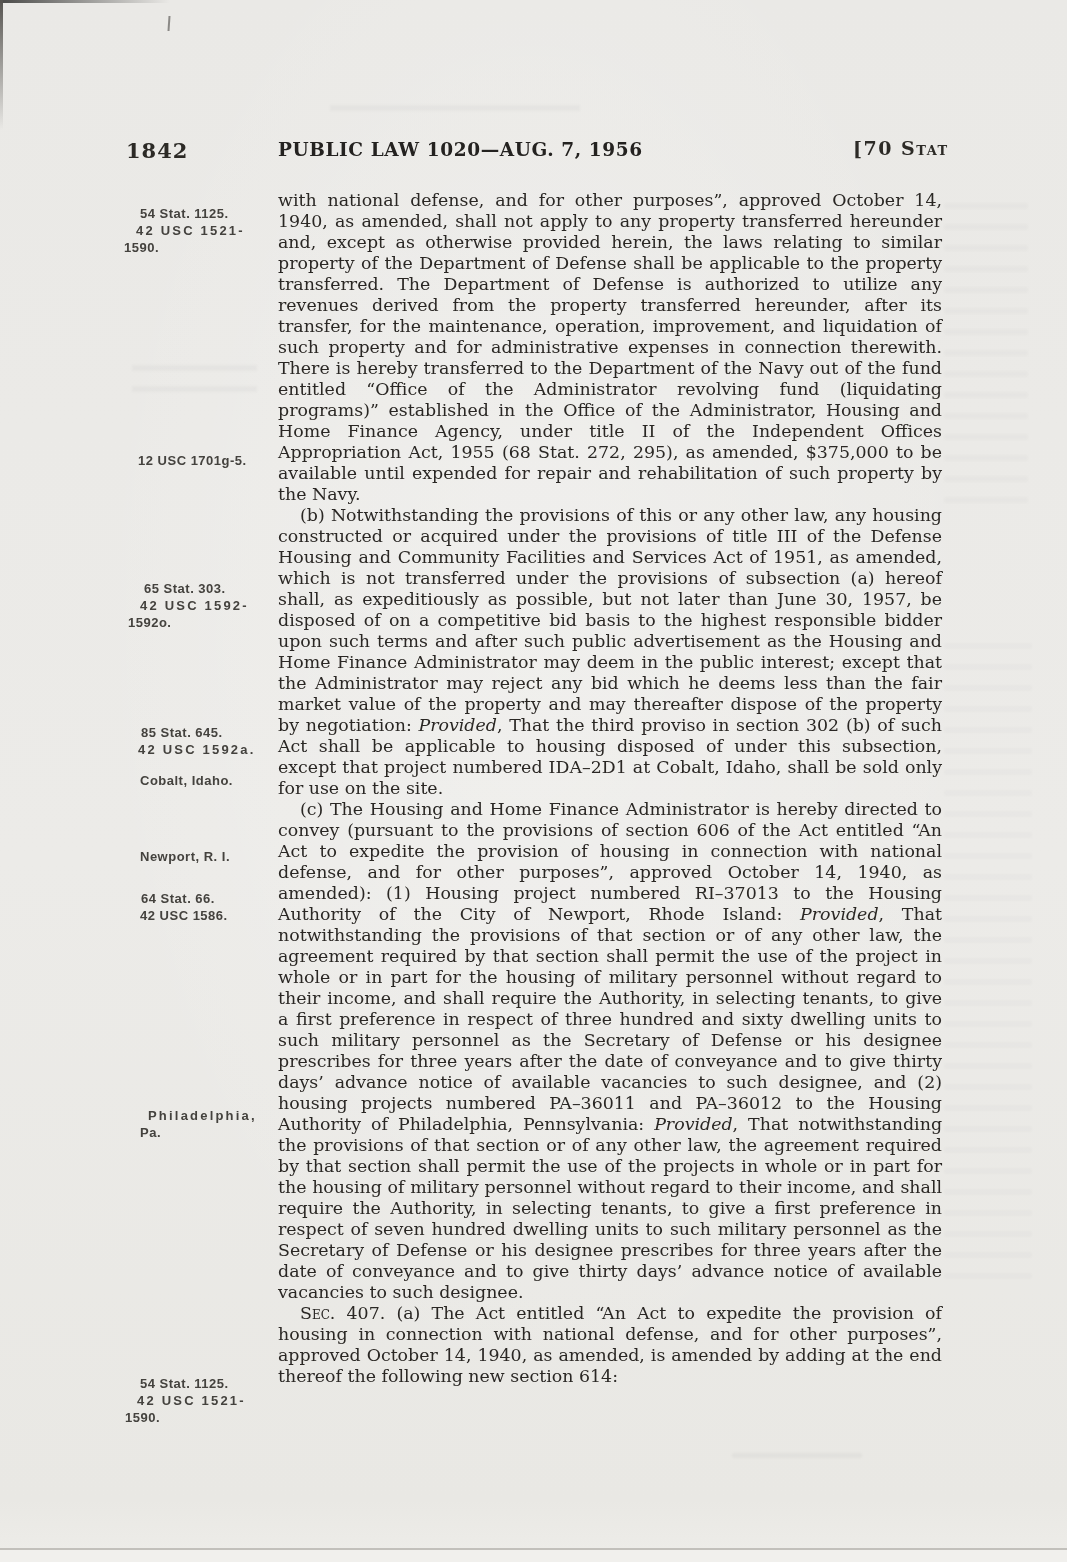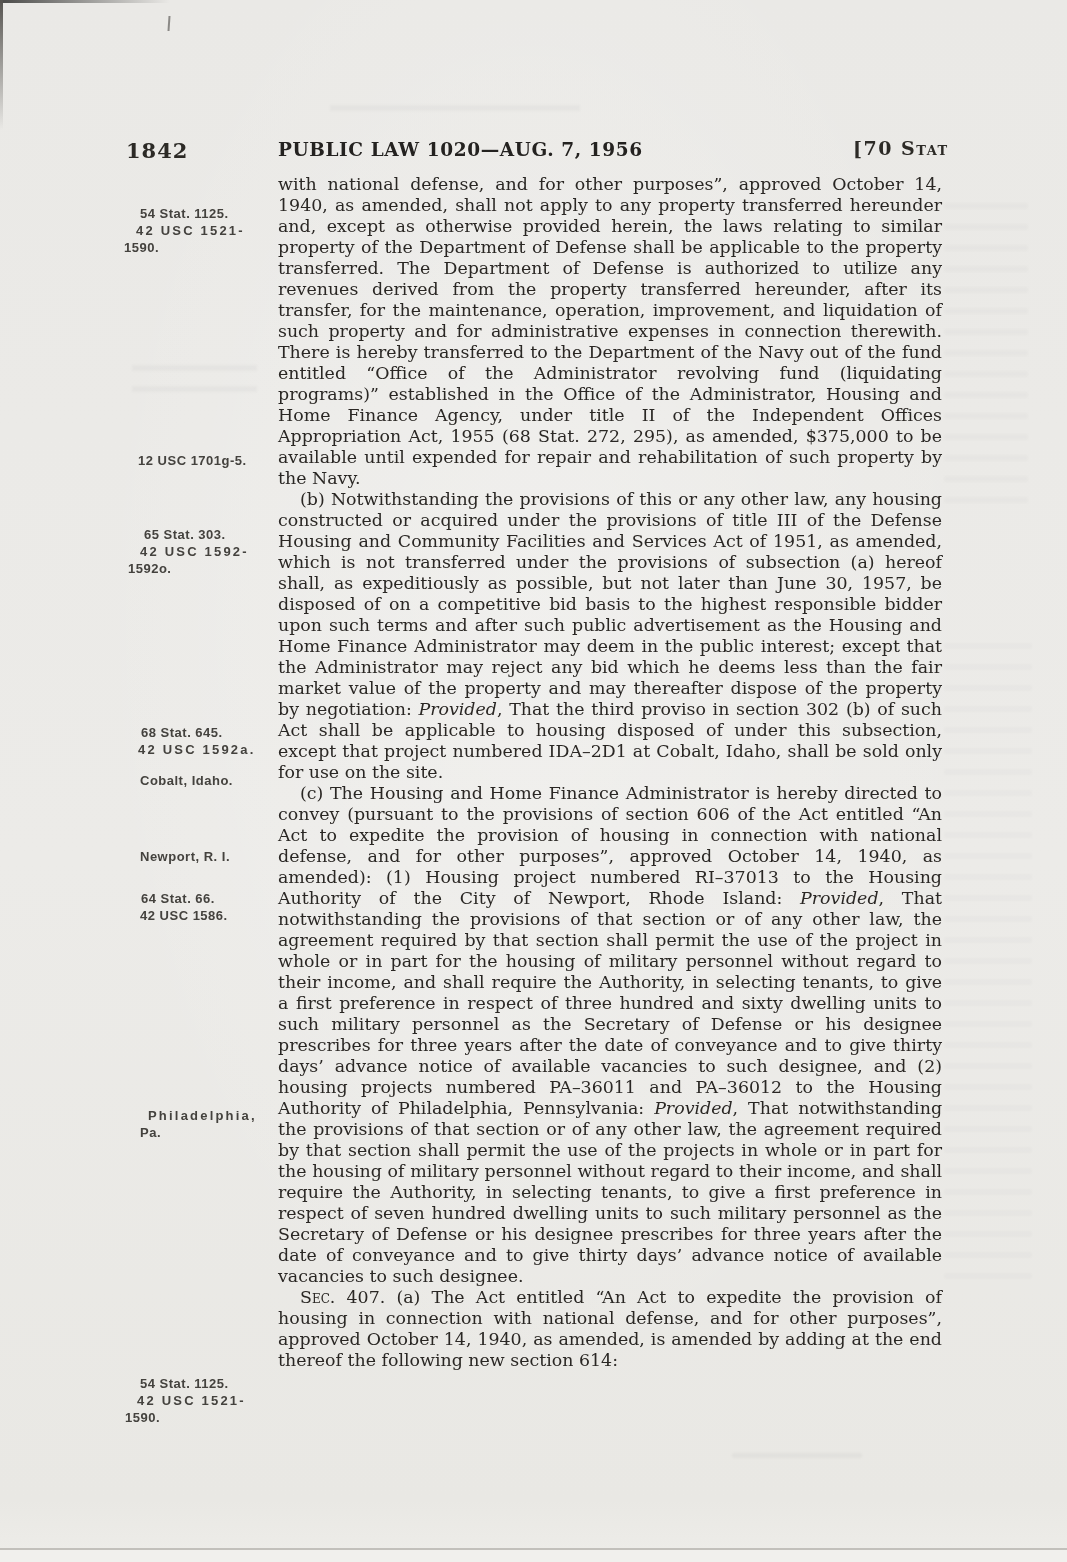--- a/index.html
+++ b/index.html
@@ -12,21 +12,21 @@
           linear-gradient(180deg,#eae9e6 0%,#ecebe8 55%,#e9e8e4 96%,#eeede9 100%);}
   
   .page-number{position:absolute;left:126px;top:138px;
         font-size:21px;font-weight:700;color:#2c2a26;letter-spacing:1px;}
   .header-title{position:absolute;left:278px;top:139px;width:664px;
         font-size:18.5px;font-weight:700;color:#242220;letter-spacing:.6px;}
   .stat-ref{position:absolute;left:853px;top:137px;width:200px;
         font-size:19px;font-weight:700;color:#2c2a26;
         font-variant:small-caps;letter-spacing:1.5px;}
   
-  .body-text{position:absolute;left:278px;top:174px;width:664px;
+  .body-text{position:absolute;left:278px;top:190px;width:664px;
         font-size:17.4px;line-height:21px;color:#2a2724;
         text-align:justify;}
   .para{margin:0;}
   .para.indent{text-indent:22px;}
   .italic{font-style:italic;}
   .smallcaps{font-variant:small-caps;}
   
   .margin-notes{position:absolute;left:0;top:0;width:276px;height:100%;}
   .margin-note{position:absolute;left:124px;width:150px;
         font-family:"Liberation Sans", sans-serif;
@@ -76,27 +76,27 @@
 
   <div class="margin-notes">
       <div class="margin-note" style="top: 205px;">
         <div class="mn-line" style="padding-left: 16px;">54 Stat. 1125.</div>
         <div class="mn-line spaced" style="padding-left: 12px;">42 USC 1521-</div>
         <div class="mn-line" style="padding-left: 0px;">1590.</div>
       </div>
       <div class="margin-note" style="top: 452px;">
         <div class="mn-line" style="padding-left: 14px;">12 USC 1701g-5.</div>
       </div>
-      <div class="margin-note" style="top: 526px;">
+      <div class="margin-note" style="top: 580px;">
         <div class="mn-line" style="padding-left: 20px;">65 Stat. 303.</div>
         <div class="mn-line spaced" style="padding-left: 16px;">42 USC 1592-</div>
         <div class="mn-line" style="padding-left: 4px;">1592o.</div>
       </div>
       <div class="margin-note" style="top: 724px;">
-        <div class="mn-line" style="padding-left: 17px;">68 Stat. 645.</div>
+        <div class="mn-line" style="padding-left: 17px;">85 Stat. 645.</div>
         <div class="mn-line spaced" style="padding-left: 14px;">42 USC 1592a.</div>
       </div>
       <div class="margin-note" style="top: 772px;">
         <div class="mn-line" style="padding-left: 16px;">Cobalt, Idaho.</div>
       </div>
       <div class="margin-note" style="top: 813px; margin-top: 35px;">
         <div class="mn-line" style="padding-left: 16px;">Newport, R. I.</div>
       </div>
       <div class="margin-note" style="top: 890px;">
         <div class="mn-line" style="padding-left: 17px;">64 Stat. 66.</div>

